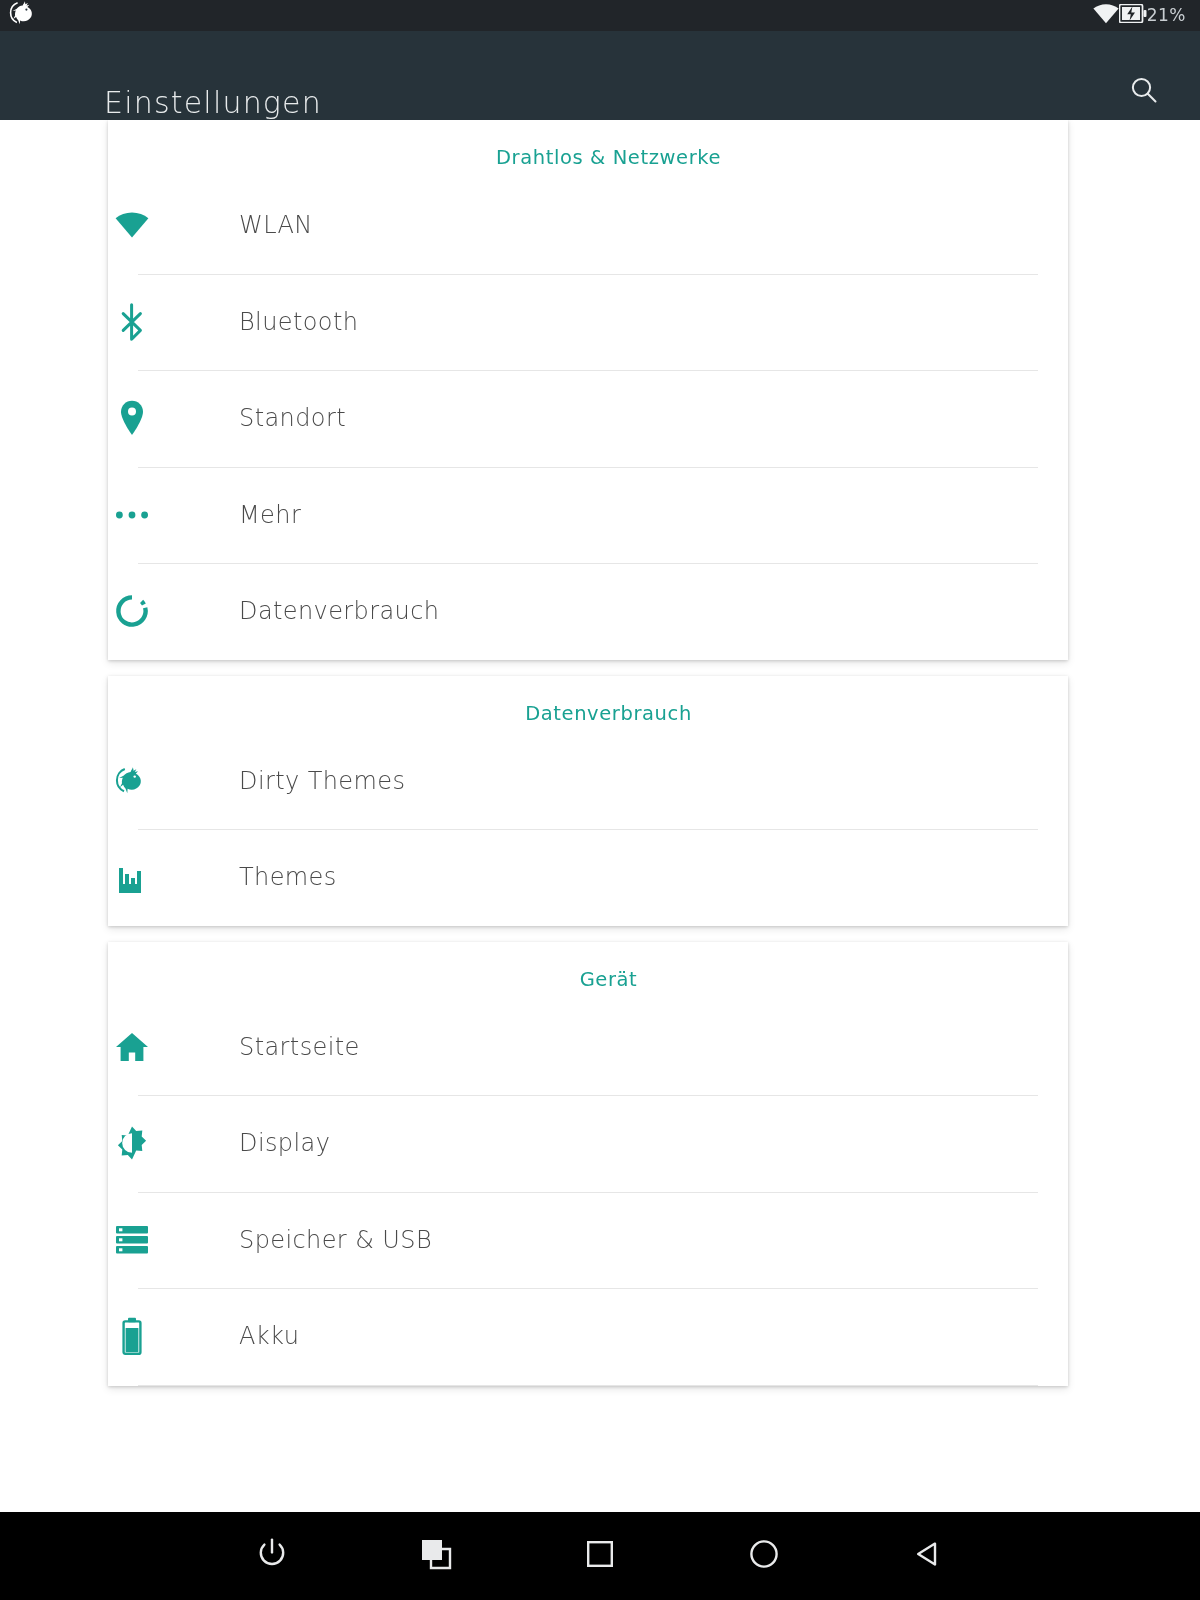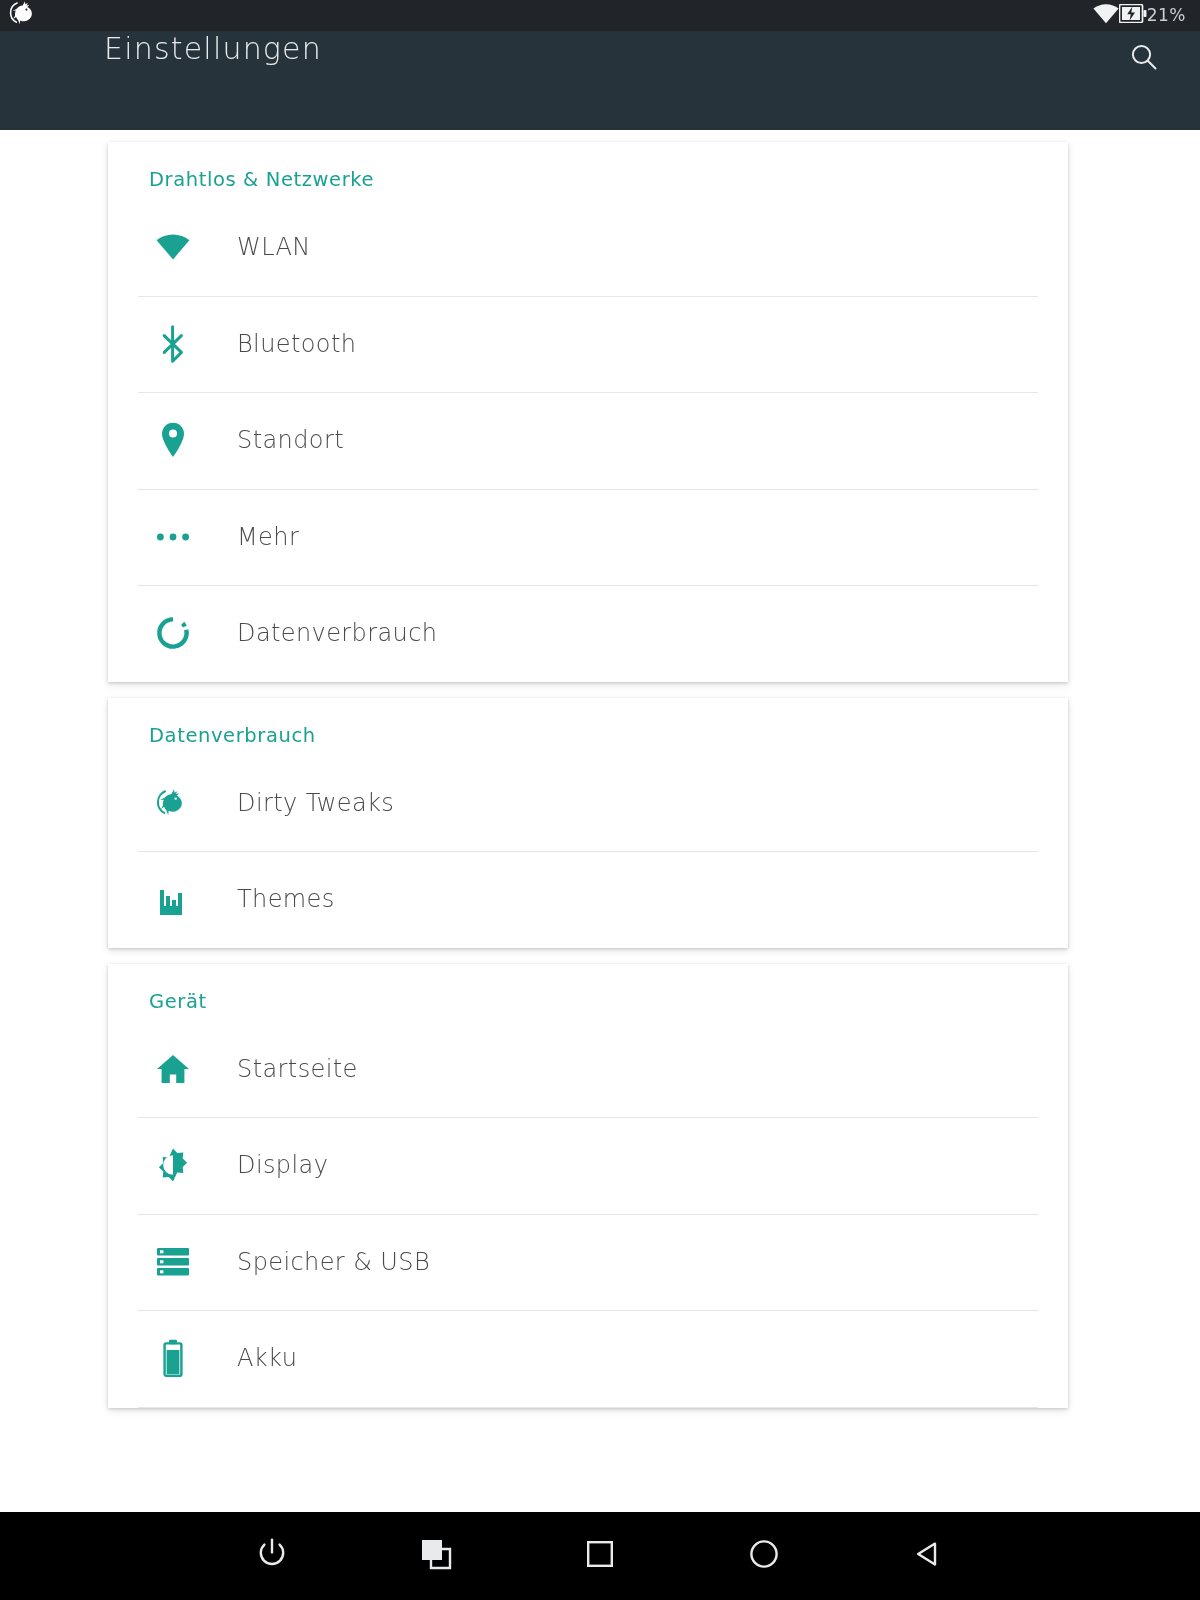--- a/index.html
+++ b/index.html
@@ -40,24 +40,24 @@
   .batt-pct {
     color: #c9ced2;
     font-size: 17px;
     font-family: "DejaVu Sans", "Liberation Sans", sans-serif;
     letter-spacing: 0.5px;
     line-height: 1;
   }
 
   
   .app-bar {
-    height: 99px;
+    height: 89px;
     background: #27333a;
     display: flex;
-    align-items: flex-start;
+    align-items: flex-end;
     justify-content: space-between;
     padding: 0 28px 0 104px;
     flex: 0 0 auto;
   }
   .app-title {
     color: #e8ebec;
     font-size: 30px;
     font-weight: 300;
     letter-spacing: 1.2px;
     font-family: "DejaVu Sans", "Liberation Sans", sans-serif;
@@ -75,44 +75,45 @@
     background: #ffffff;
     overflow: hidden;
   }
   .card-scroller {
     position: absolute;
     top: 0; left: 0; right: 0; bottom: 0;
     overflow: hidden;
   }
   .card {
     background: #ffffff;
-    margin: 12px auto;
+    margin: 0 auto;
     width: 960px;
     margin-left: 108px;
     box-shadow: 0 1px 3px rgba(0,0,0,0.17), 0 3px 8px rgba(0,0,0,0.10);
     position: relative;
+    text-align: center;
   }
   .card + .card { margin-top: 16px; }
 
   .card-header {
     color: #19a192;
     font-size: 19.5px;
     font-weight: 400;
     letter-spacing: 0.6px;
     padding: 26px 0 0 41px;
     font-family: "DejaVu Sans", "Liberation Sans", sans-serif;
   }
 
   .row {
     display: flex;
     align-items: center;
     height: 96.5px;
-    padding-left: 41px;
     cursor: pointer;
     position: relative;
+    gap: 43px;
   }
   .row-first { margin-top: 8px; }
   .row + .row::before {
     content: "";
     position: absolute;
     top: 0; left: 30px; right: 30px;
     height: 1px;
     background: #e6e6e6;
   }
   .card-bottom-divider {
@@ -260,21 +261,21 @@
         <div class="card-header">Datenverbrauch</div>
 
         <div class="row row-first">
           <div class="row-icon">
             <svg width="36" height="32" viewBox="0 0 32 27">
               <path fill="#19a192" d="M16.6 1.2c.6 1 .8 2 .7 3.1l2.6-1.3-1.4 2.5 2.8-.7-1.9 2.2c1.9.8 3.3 2.3 4 4.2.8 2.1.5 4.5-.7 6.4-1.5 2.3-4.1 3.7-6.9 3.7-1.3 0-2.6-.3-3.7-.9l-.3 3.9-1.6-4.1c-1-.9-1.7-2-2.1-3.3l-2.8 2.1 1.8-3.5c-.1-.5-.1-1-.1-1.5 0-1.2.3-2.4.8-3.5l-3.3.4 3.9-2c1.5-2 3.8-3.3 6.3-3.5.4-1 .9-1.9 1.6-2.7z"></path>
               <path fill="none" stroke="#19a192" stroke-width="1.8" d="M9.6 2.8C5.5 4.3 2.6 8.2 2.6 12.8c0 4.3 2.6 8.1 6.3 9.8"></path>
               <circle cx="18.4" cy="9.6" r="1.1" fill="#ffffff"></circle>
             </svg>
           </div>
-          <div class="row-label">Dirty Tweaks</div>
+          <div class="row-label">Dirty Themes</div>
         </div>
 
         <div class="row">
           <div class="row-icon">
             <svg width="30" height="34" viewBox="0 0 30 34">
               <rect x="2" y="8" width="4" height="24" fill="#19a192"></rect>
               <rect x="8" y="14" width="4" height="18" fill="#19a192"></rect>
               <rect x="14" y="18" width="4" height="14" fill="#19a192"></rect>
               <rect x="20" y="11" width="4" height="21" fill="#19a192"></rect>
               <rect x="2" y="24" width="22" height="9" fill="#19a192"></rect>

